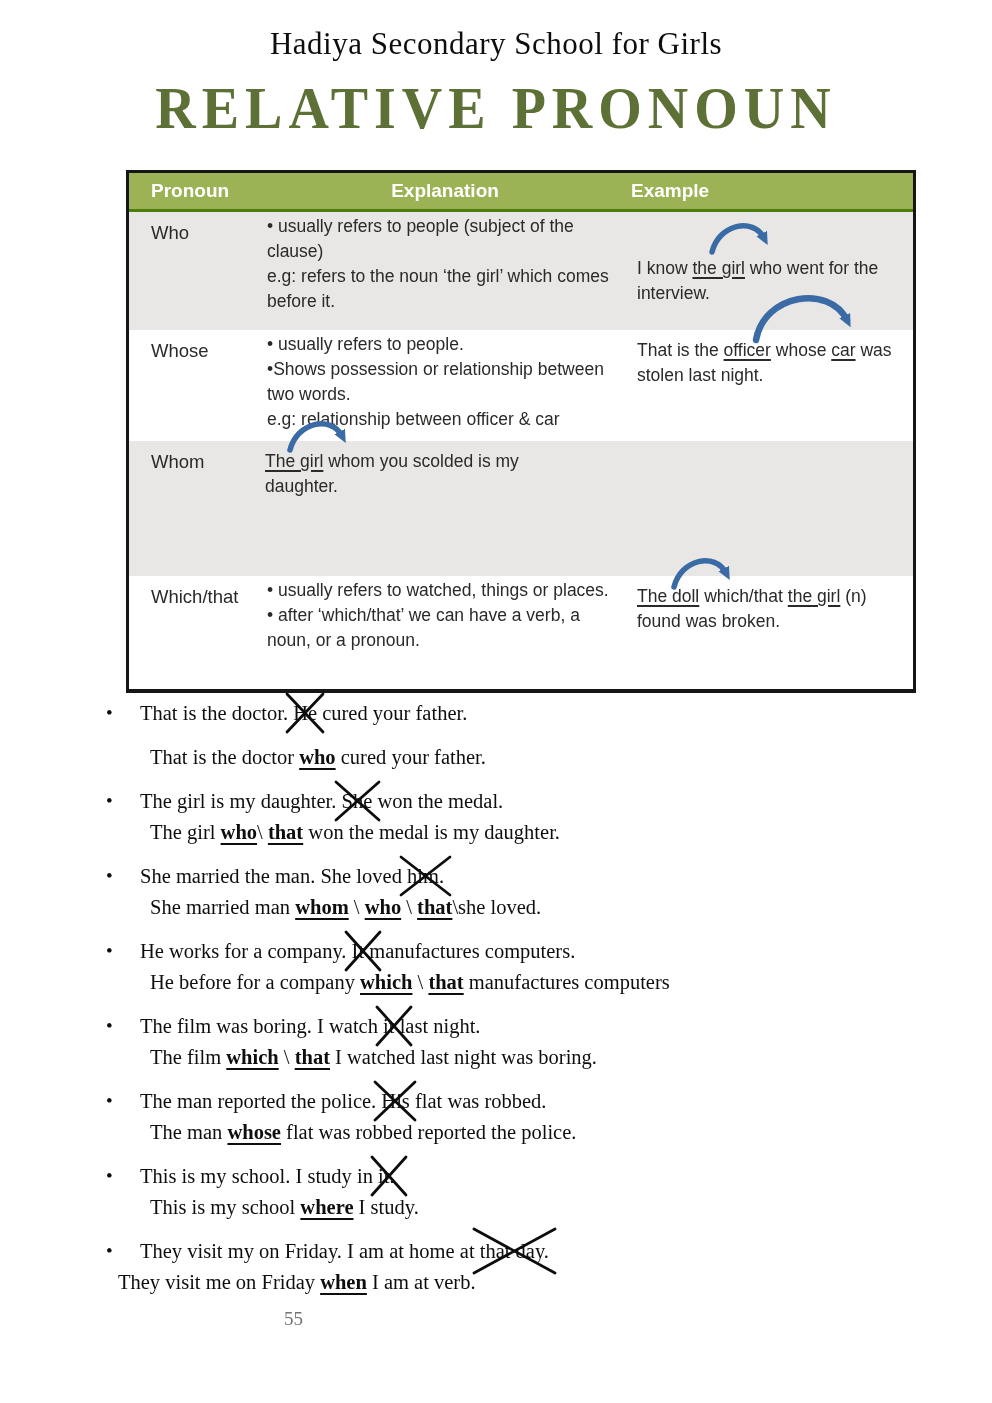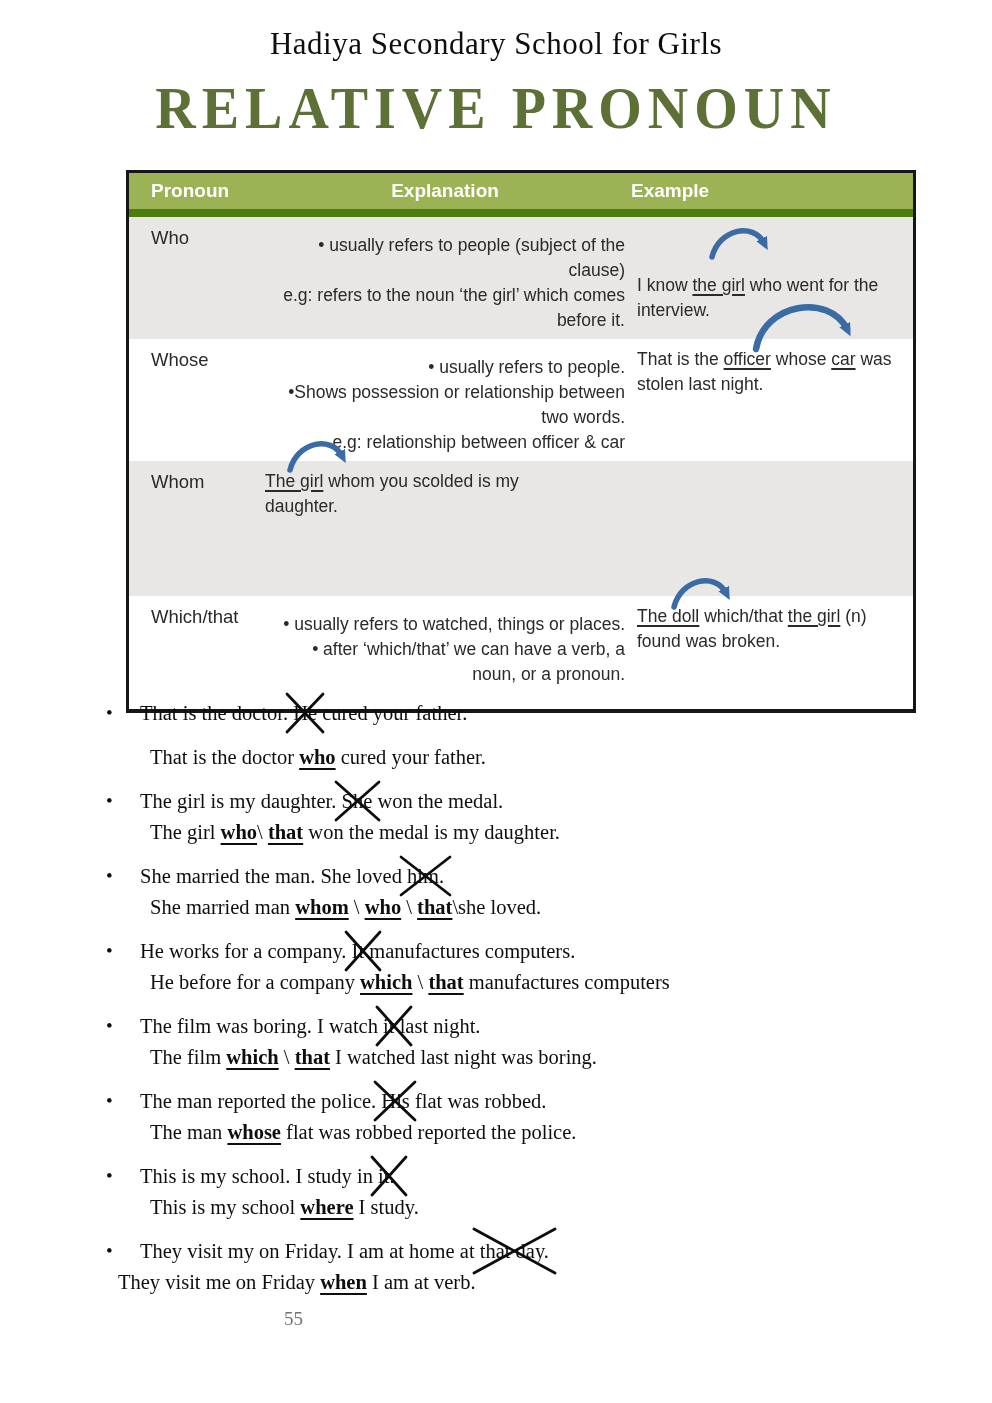--- a/index.html
+++ b/index.html
@@ -11,37 +11,37 @@
   .doc-title{position:absolute;top:76px;left:0;width:100%;text-align:center;
         font-family:"Liberation Serif", serif;font-weight:bold;font-size:56px;
         letter-spacing:6px;color:#5d7036;transform:scaleY(1.04);}
 
   
   .pronoun-table{position:absolute;left:126px;top:170px;width:784px;
         border-left:3px solid #161616;border-right:3px solid #161616;
         border-top:3px solid #161616;border-bottom:4px solid #161616;
         font-family:"Liberation Sans", sans-serif;}
   .thead{display:flex;background:#9cb355;color:#ffffff;font-weight:bold;
-        height:36px;align-items:center;border-bottom:8px solid #4d7c0f;font-size:19px;}
+        height:36px;align-items:center;border-bottom:3px solid #4d7c0f;font-size:19px;}
   .th-pronoun{width:130px;padding-left:22px;box-sizing:border-box;}
   .th-expl{width:372px;text-align:center;}
   .th-ex{width:276px;text-align:left;}
 
   .trow{display:flex;background:#ffffff;}
   .trow.shaded{background:#e8e7e5;}
   .trow:nth-child(1){min-height:118px;}
   .trow:nth-child(2){min-height:111px;}
   .trow:nth-child(3){min-height:135px;}
   .trow:nth-child(4){min-height:113px;}
   .td{box-sizing:border-box;color:#2b2a28;font-size:17.5px;line-height:25px;}
   .td-pronoun{width:130px;padding:8px 4px 4px 22px;font-size:18.5px;}
-  .td-expl{width:372px;padding:16px 6px 6px 8px;text-align:right;}
+  .td-expl{width:372px;padding:2px 6px 6px 8px;}
   .expl-line{margin:0;}
   .td-ex{width:282px;padding:8px 10px 6px 6px;position:relative;overflow:visible;}
-  .trow:nth-child(1) .td-ex{padding-top:56px;}
+  .trow:nth-child(1) .td-ex{padding-top:44px;}
   .ex-text{display:block;}
   .seg-u{text-decoration:underline;text-underline-offset:3px;text-decoration-thickness:1.5px;}
   .seg-p{}
 
   .arrow{position:absolute;pointer-events:none;}
   .arrow-0{top:3px;left:74px;}
   .arrow-1{top:-48px;left:116px;}
   .arrow-2{top:-28px;left:24px;}
   .arrow-3{top:-26px;left:36px;}
 

